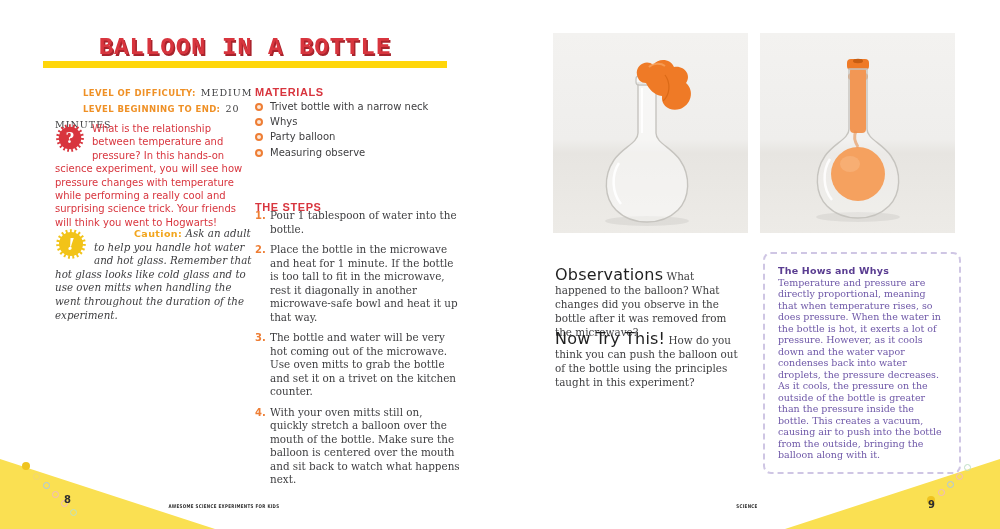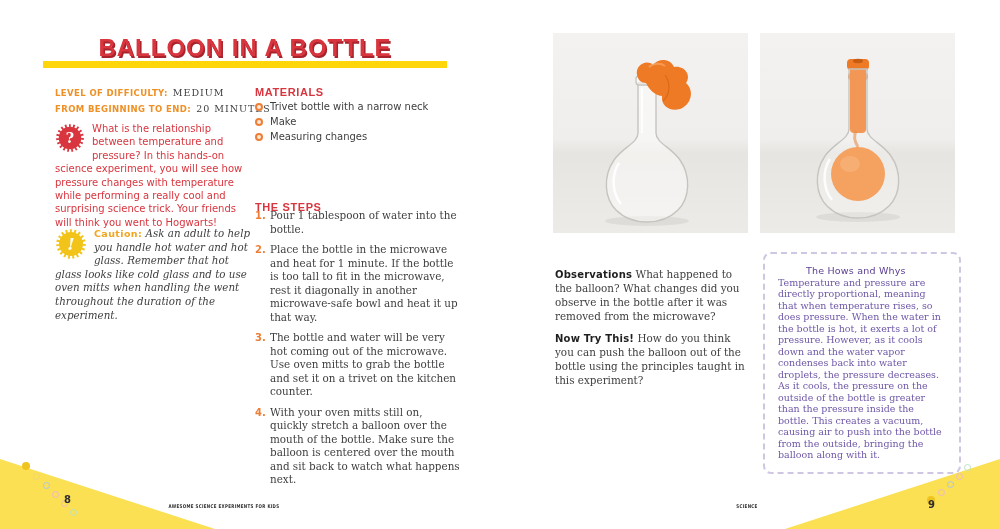--- a/index.html
+++ b/index.html
@@ -3,39 +3,39 @@
 <meta charset="utf-8">
 <style>
   html,body{margin:0;padding:0;background:#ffffff;}
   .spread{
     position:relative;width:1000px;height:529px;background:#ffffff;
     overflow:hidden;font-family:"DejaVu Serif",serif;color:#3e3e40;
   }
   
   .title{
     position:absolute;left:43px;top:34px;width:404px;text-align:center;
-    font-family:Liberation Sans, sans-serif;font-weight:bold;font-size:24px;
+    font-family:Liberation Mono, monospace;font-weight:bold;font-size:24px;
     color:#d8353e;letter-spacing:1px;z-index:2;
     text-shadow:1.5px 1.5px 0 #a8232c;
   }
   .title-bar{position:absolute;left:43px;top:61px;width:404px;height:7px;background:#ffd60a;z-index:1;}
   .meta{position:absolute;left:55px;top:84px;width:220px;line-height:14px;}
-  .meta .label{font-family:"DejaVu Sans",sans-serif;font-weight:bold;font-size:8.5px;color:#ef9025;letter-spacing:.4px;}
+  .meta .label{font-family:"DejaVu Sans",sans-serif;font-weight:bold;font-size:8.5px;color:#ef9025;letter-spacing:.4px;margin-left:28px;}
   .meta .value{font-size:9.5px;color:#3e3e40;letter-spacing:1px;}
   .intro{
     position:absolute;left:55px;top:122px;width:198px;
     font-family:"DejaVu Sans",sans-serif;font-size:10px;line-height:13.4px;color:#d8353e;
   }
   .burst-icon{float:left;width:30px;height:30px;margin:1px 7px 2px 0;}
   .caution{
     position:absolute;left:55px;top:227px;width:202px;
     font-style:italic;font-size:10.3px;line-height:13.6px;color:#3e3e40;
   }
   .caution .burst-icon{width:32px;height:32px;}
-  .caution-label{font-family:"DejaVu Sans",sans-serif;font-style:normal;font-weight:bold;font-size:9.5px;color:#f2a51d;letter-spacing:.4px;}
+  .caution-label{font-family:"DejaVu Sans",sans-serif;font-style:normal;font-weight:bold;font-size:9.5px;color:#f2a51d;letter-spacing:.4px;margin-left:40px;}
   .section-heading{
     position:absolute;font-family:Liberation Sans, sans-serif;font-weight:bold;
     font-size:11px;color:#d8353e;letter-spacing:.6px;
   }
   .materials-heading{left:255px;top:86px;}
   .materials{position:absolute;left:255px;top:101px;width:218px;margin:0;padding:0;list-style:none;}
   .materials li{display:flex;align-items:flex-start;gap:7px;margin-bottom:4.2px;
     font-family:"DejaVu Sans",sans-serif;font-size:10px;color:#3e3e40;}
   .bullet{flex:0 0 auto;width:4px;height:4px;border:2px solid #ee7e35;border-radius:50%;margin-top:2px;background:#fde8d8;}
   .steps-heading{left:255px;top:184px;margin-top:17px;}
@@ -45,27 +45,27 @@
   .step-num{position:absolute;left:0;top:0;font-family:"DejaVu Sans",sans-serif;
     font-weight:bold;font-size:10px;color:#ee7e35;}
   
   .photo{position:absolute;top:33px;width:195px;height:200px;}
   .photo svg{display:block;}
   .photo-1{left:553px;}
   .photo-2{left:760px;}
   .note{position:absolute;left:555px;width:190px;font-size:10.4px;line-height:13.8px;color:#3e3e40;}
   .observations{top:258px;}
   .try-this{top:322px;}
-  .note-label{font-family:"DejaVu Sans",sans-serif;font-weight:bold;font-size:10px;color:#1f1f1f;letter-spacing:.2px;}
+  .note-label{font-family:"DejaVu Sans",sans-serif;font-weight:normal;font-size:16px;color:#1f1f1f;letter-spacing:.2px;}
   .hows-box{
     position:absolute;left:763px;top:252px;width:168px;padding:11px 13px;
     border:2px dashed #cfc6e4;border-radius:8px;
     font-size:9.5px;line-height:11.5px;color:#6f58a8;
   }
-  .hows-label{font-family:"DejaVu Sans",sans-serif;font-weight:normal;font-size:9.5px;color:#5a3d91;letter-spacing:.2px;margin-left:28px;}
+  .hows-label{font-family:"DejaVu Sans",sans-serif;font-weight:bold;font-size:9.5px;color:#5a3d91;letter-spacing:.2px;}
   
   .corner{position:absolute;bottom:0;width:215px;height:70px;background:#fae052;z-index:1;}
   .corner-left{left:0;clip-path:polygon(0 0,0 100%,100% 100%);}
   .corner-right{right:0;clip-path:polygon(100% 0,0 100%,100% 100%);}
   .pagenum{position:absolute;z-index:3;font-family:"DejaVu Sans",sans-serif;font-weight:bold;font-size:10px;color:#2d2d2d;}
   .pagenum-left{left:64px;top:494px;}
   .pagenum-right{left:928px;top:499px;}
   .footer{
     position:absolute;top:503px;z-index:2;text-align:center;
     font-family:"DejaVu Sans",sans-serif;font-weight:bold;font-size:5px;
@@ -89,21 +89,21 @@
 
   <div class="title">BALLOON IN A BOTTLE</div>
   <div class="title-bar"></div>
 
   <div class="meta">
     <div>
       <span class="label">LEVEL OF DIFFICULTY:</span>
       <span class="value">MEDIUM</span>
     </div>
     <div>
-      <span class="label">FROM BEGINNING TO END:</span>
+      <span class="label">LEVEL BEGINNING TO END:</span>
       <span class="value">20 MINUTES</span>
     </div>
   </div>
 
   <div class="intro">
     <svg class="burst-icon" viewBox="0 0 40 40">
       <circle cx="20" cy="20" r="14" fill="none" stroke="#d8353e" stroke-width="9" stroke-dasharray="2 2.6"></circle>
       <circle cx="20" cy="20" r="15" fill="#d8353e"></circle>
       <text x="20" y="27" text-anchor="middle" font-family="DejaVu Serif, serif" font-weight="bold" font-size="19" fill="#ffffff">?</text>
     </svg>
@@ -120,25 +120,29 @@
   </div>
 
   <div class="section-heading materials-heading">MATERIALS</div>
   <ul class="materials">
     <li>
         <span class="bullet"></span>
         <span>Trivet bottle with a narrow neck</span>
       </li>
     <li>
         <span class="bullet"></span>
-        <span>Make</span>
-      </li>
-    <li>
-        <span class="bullet"></span>
-        <span>Measuring changes</span>
+        <span>Whys</span>
+      </li>
+    <li>
+        <span class="bullet"></span>
+        <span>Party balloon</span>
+      </li>
+    <li>
+        <span class="bullet"></span>
+        <span>Measuring observe</span>
       </li>
   </ul>
 
   <div class="section-heading steps-heading">THE STEPS</div>
   <ol class="steps">
     <li><span class="step-num">1.</span><span>Pour 1 tablespoon of water into the bottle.</span></li>
     <li><span class="step-num">2.</span><span>Place the bottle in the microwave and heat for 1 minute. If the bottle is too tall to fit in the microwave, rest it diagonally in another microwave-safe bowl and heat it up that way.</span></li>
     <li><span class="step-num">3.</span><span>The bottle and water will be very hot coming out of the microwave. Use oven mitts to grab the bottle and set it on a trivet on the kitchen counter.</span></li>
     <li><span class="step-num">4.</span><span>With your oven mitts still on, quickly stretch a balloon over the mouth of the bottle. Make sure the balloon is centered over the mouth and sit back to watch what happens next.</span></li>
   </ol>

